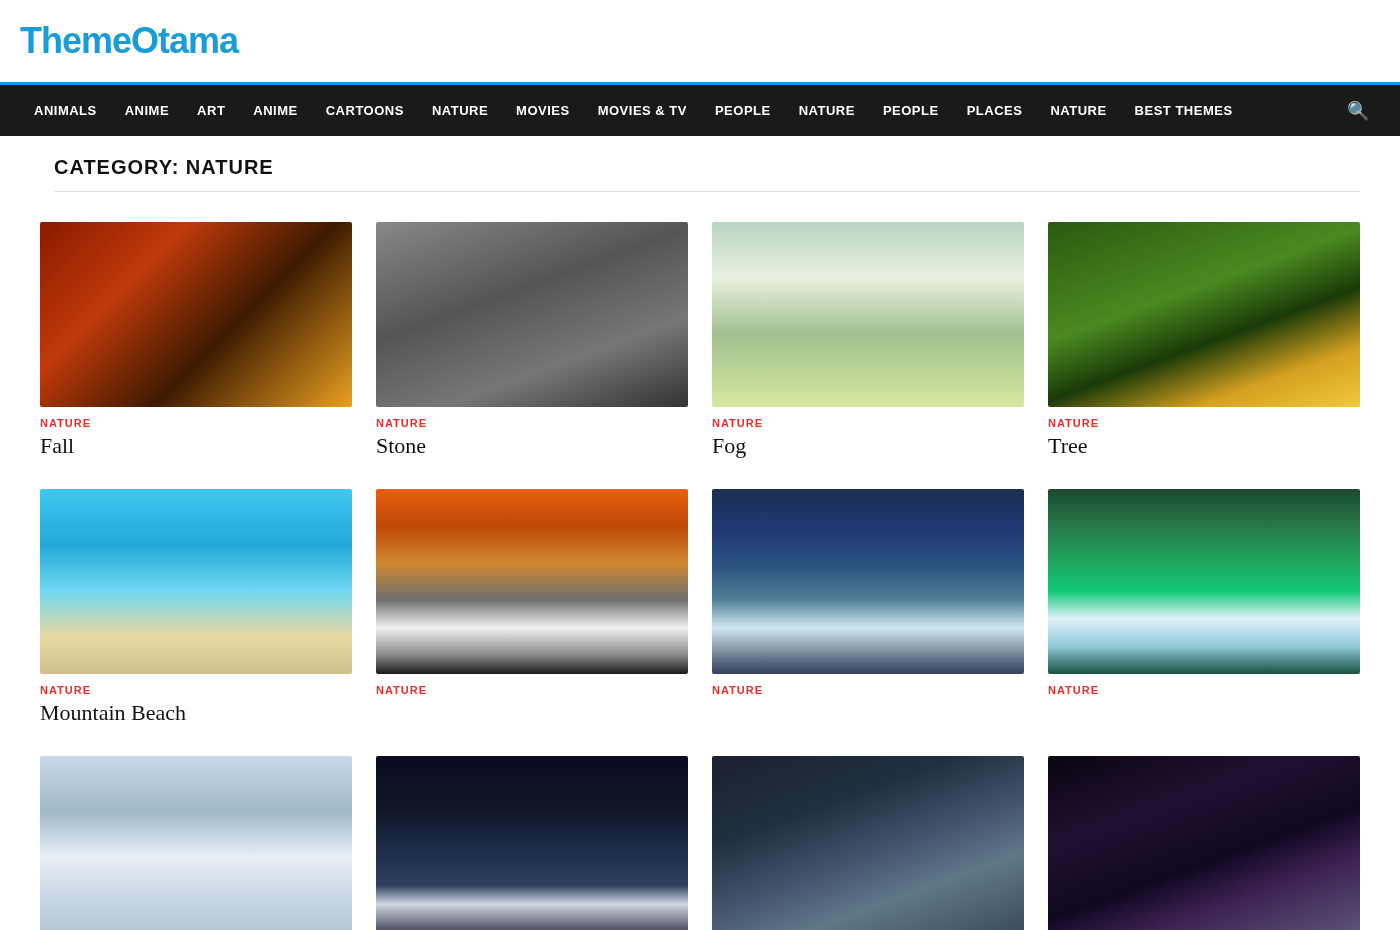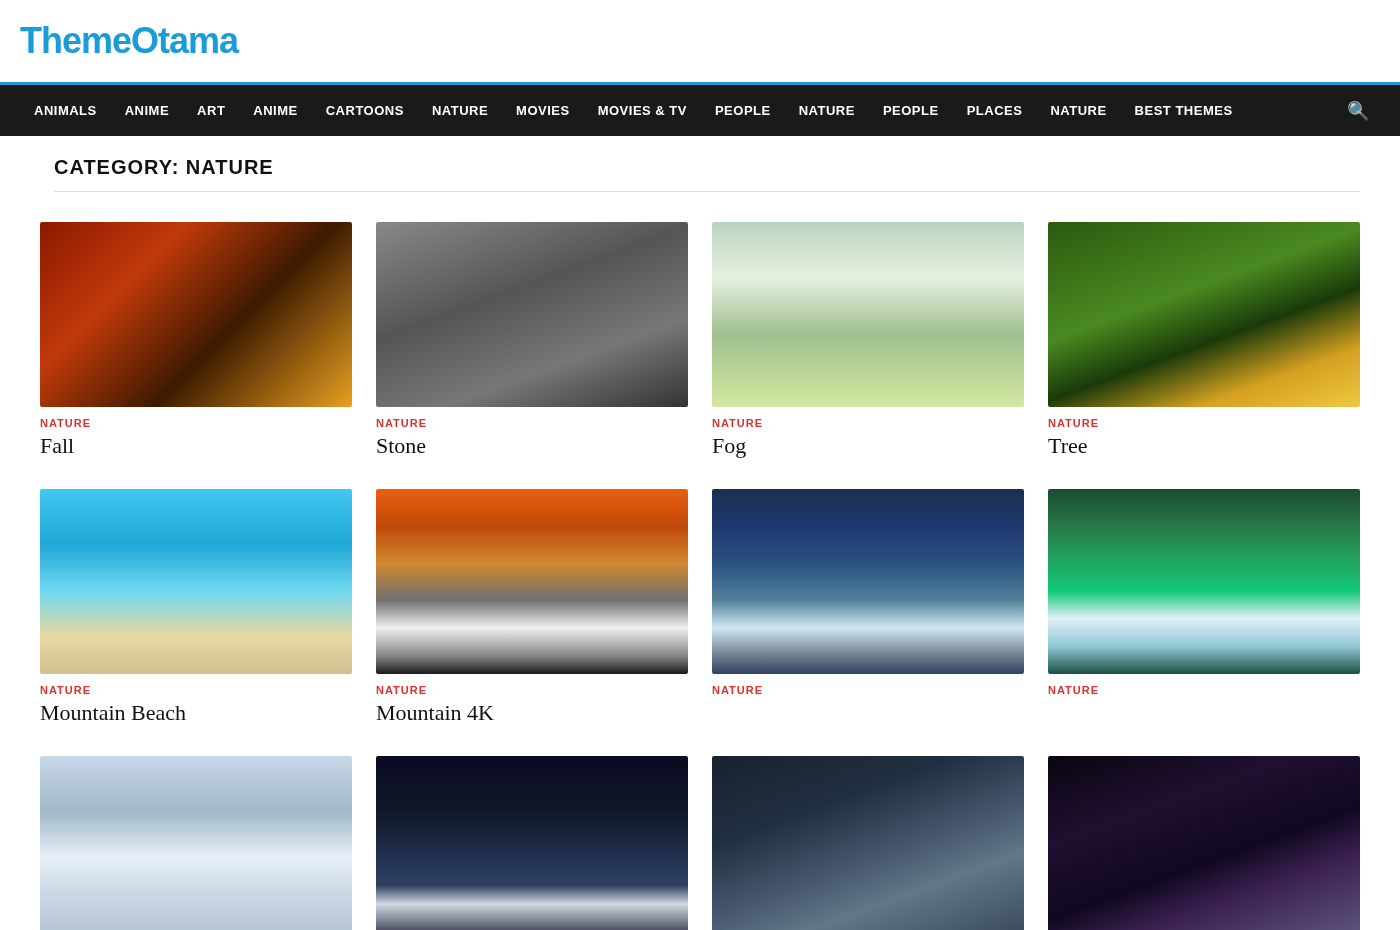--- a/index.html
+++ b/index.html
@@ -236,21 +236,20 @@
           <div class="card-image-inner img-beach"></div>
         </div>
         <div class="card-category">NATURE</div>
         <div class="card-title">Mountain Beach</div>
       </div>
       <div class="card">
         <div class="card-image">
           <div class="card-image-inner img-mountain"></div>
         </div>
         <div class="card-category">NATURE</div>
-        <div class="card-title">Mountain 4K</div>
       </div>
       <div class="card">
         <div class="card-image">
           <div class="card-image-inner img-night-ocean"></div>
         </div>
         <div class="card-category">NATURE</div>
       </div>
       <div class="card">
         <div class="card-image">
           <div class="card-image-inner img-ocean"></div>

